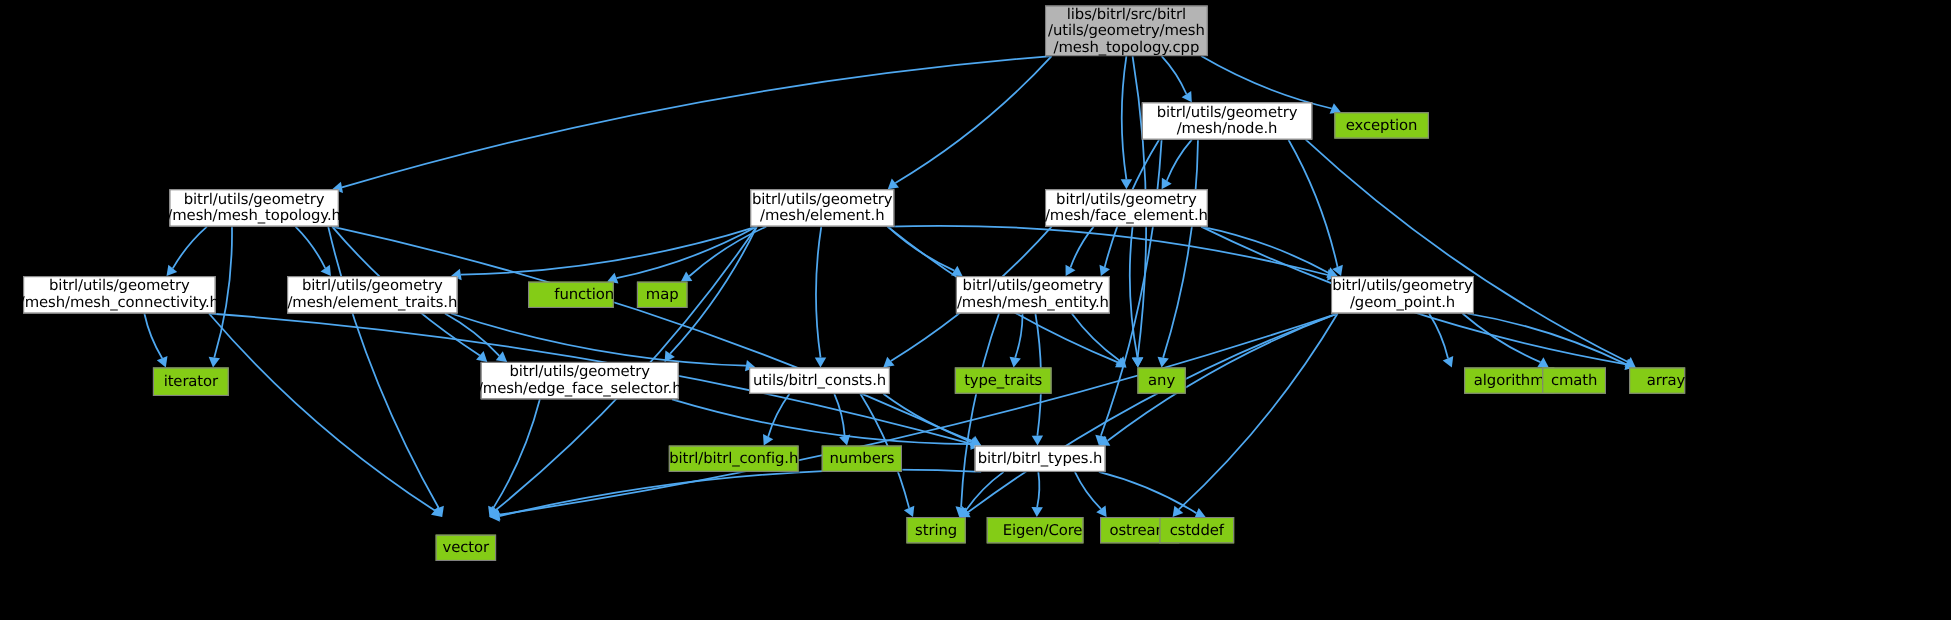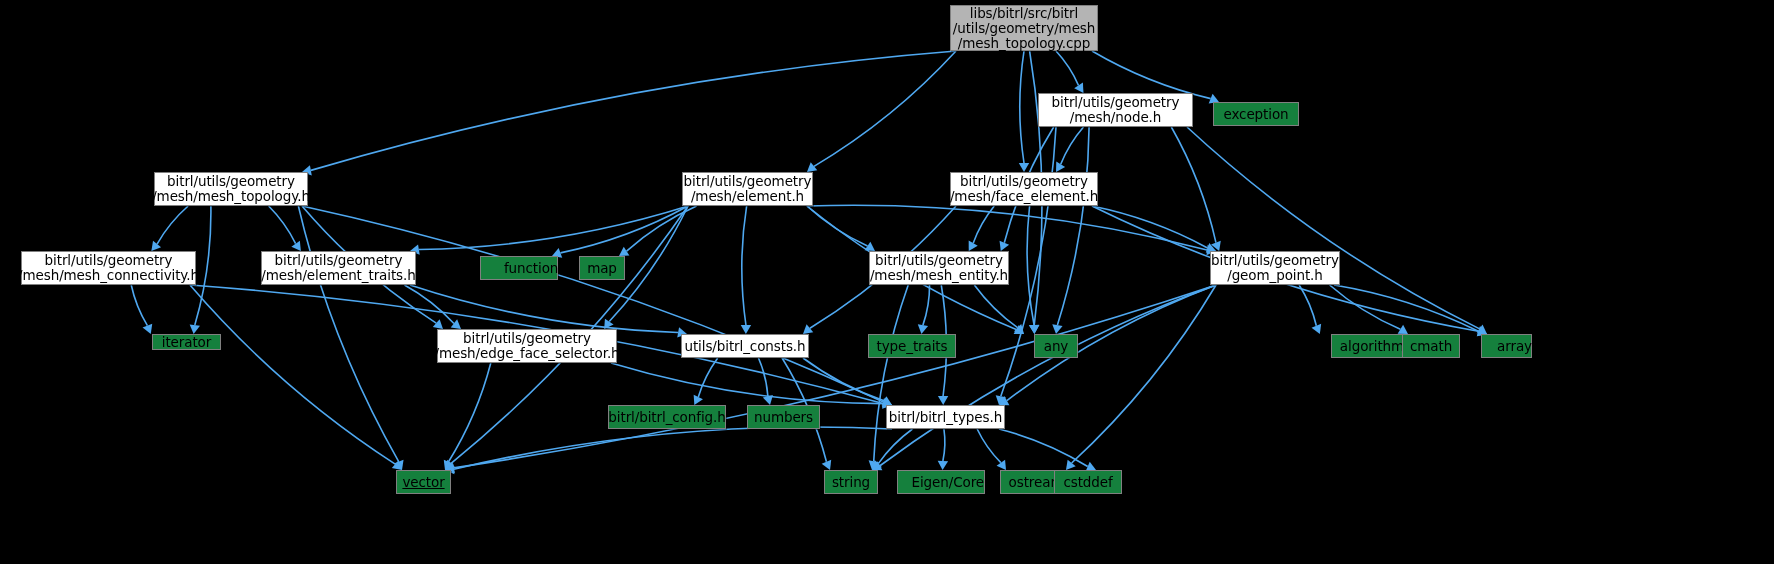--- a/index.html
+++ b/index.html
@@ -20,21 +20,21 @@
     font-size:13.5px;
     line-height:15px;
     text-align:center;
     display:flex;
     align-items:center;
     justify-content:center;
     white-space:pre;
     box-shadow:1px 1px 0 rgba(0,0,0,0.35);
     letter-spacing:-0.1px;
   }
-  .node.lib{background:#15803d;}
+  .node.lib{background:#84cc16;}
   .node.root{background:#b4b4b4;}
   .node span{display:block;}
 </style>
 </head>
 <body>
 
 <div id="canvas">
   <svg id="edges" viewBox="0 0 1774 564" xmlns="http://www.w3.org/2000/svg">
       <path d="M956,51 Q627.2393604919158,77.24872048342468 310.8498071260316,170.3626503635324" fill="none" stroke="#4fa8f0" stroke-width="1.6"></path>
       <polygon points="302,172 309.90378289162805,165.2494284684919 311.7958313604351,175.47587225857288" fill="#4fa8f0"></polygon>
@@ -171,31 +171,31 @@
       <div class="node" style="left: 21px; top: 251px; width: 175px; height: 34px;"><span>bitrl/utils/geometry
 /mesh/mesh_connectivity.h</span></div>
       <div class="node" style="left: 261px; top: 251px; width: 155px; height: 34px;"><span>bitrl/utils/geometry
 /mesh/element_traits.h</span></div>
       <div class="node" style="left: 869px; top: 251px; width: 140px; height: 34px;"><span>bitrl/utils/geometry
 /mesh/mesh_entity.h</span></div>
       <div class="node" style="left: 1210px; top: 251px; width: 130px; height: 34px;"><span>bitrl/utils/geometry
 /geom_point.h</span></div>
       <div class="node lib" style="left: 480px; top: 256px; width: 78px; height: 24px; padding-left: 36px;"><span>functional</span></div>
       <div class="node lib" style="left: 579px; top: 256px; width: 46px; height: 24px;"><span>map</span></div>
-      <div class="node lib" style="left: 139px; top: 334px; width: 69px; height: 16px; margin-left: 13px;"><span>iterator</span></div>
+      <div class="node lib" style="left: 139px; top: 334px; width: 69px; height: 26px;"><span>iterator</span></div>
       <div class="node" style="left: 437px; top: 329px; width: 180px; height: 34px;"><span>bitrl/utils/geometry
 /mesh/edge_face_selector.h</span></div>
       <div class="node" style="left: 681px; top: 334px; width: 128px; height: 24px;"><span>utils/bitrl_consts.h</span></div>
       <div class="node lib" style="left: 868px; top: 334px; width: 88px; height: 24px;"><span>type_traits</span></div>
       <div class="node lib" style="left: 1018px; top: 334px; width: 44px; height: 24px; margin-left: 16px;"><span>any</span></div>
       <div class="node lib" style="left: 1303px; top: 334px; width: 82px; height: 24px; margin-left: 28px;"><span>algorithm</span></div>
       <div class="node lib" style="left: 1402px; top: 334px; width: 58px; height: 24px;"><span>cmath</span></div>
       <div class="node lib" style="left: 1481px; top: 334px; width: 51px; height: 24px; padding-left: 16px;"><span>array</span></div>
       <div class="node lib" style="left: 608px; top: 405px; width: 118px; height: 24px;"><span>bitrl/bitrl_config.h</span></div>
       <div class="node lib" style="left: 747px; top: 405px; width: 73px; height: 24px;"><span>numbers</span></div>
       <div class="node" style="left: 886px; top: 405px; width: 119px; height: 24px;"><span>bitrl/bitrl_types.h</span></div>
-      <div class="node lib" style="left: 396px; top: 470px; width: 55px; height: 24px; text-decoration: underline;"><span>vector</span></div>
+      <div class="node lib" style="left: 396px; top: 486px; width: 55px; height: 24px;"><span>vector</span></div>
       <div class="node lib" style="left: 824px; top: 470px; width: 54px; height: 24px;"><span>string</span></div>
       <div class="node lib" style="left: 897px; top: 470px; width: 88px; height: 24px; justify-content: flex-end;"><span>Eigen/Core</span></div>
       <div class="node lib" style="left: 1000px; top: 470px; width: 72px; height: 24px;"><span>ostream</span></div>
       <div class="node lib" style="left: 1054px; top: 470px; width: 68px; height: 24px;"><span>cstddef</span></div>
     </div>
 </div>
 
 </body></html>

